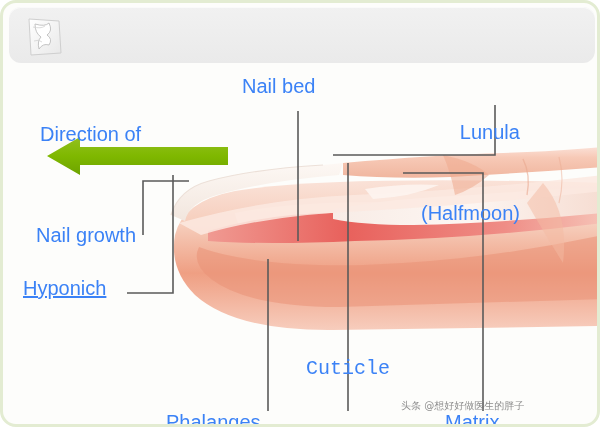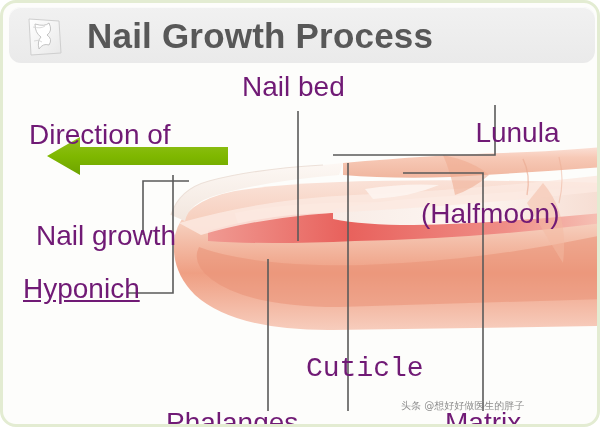--- a/index.html
+++ b/index.html
@@ -30,24 +30,24 @@
     line-height:50px;
     font-size:35px;font-weight:bold;color:#585858;
     letter-spacing:0.2px;white-space:nowrap;
   }
   
   #art{
     position:absolute;left:0;top:60px;width:600px;height:367px;
   }
   
   .lbl{
-    position:absolute;color:#701a75;font-size:28px;line-height:27px;
+    position:absolute;color:#3b82f6;font-size:20px;line-height:27px;
     white-space:pre;
   }
-  #lbl-direction{left:26px;top:64px;}
+  #lbl-direction{left:37px;top:64px;}
   #lbl-nailbed{left:239px;top:70px;}
   #lbl-lunula{left:418px;top:62px;text-align:right;}
   #lbl-nailplate{left:33px;top:219px;}
   #lbl-hyponich{left:20px;top:272px;text-decoration:underline;}
   #lbl-phalanges{left:163px;top:352px;text-align:center;}
   #lbl-cuticle{left:303px;top:352px;font-family:Liberation Mono, monospace;}
   #lbl-matrix{left:442px;top:352px;}
   #watermark{
     position:absolute;left:398px;top:396px;
     font-size:10px;color:#8d8d8d;white-space:nowrap;
@@ -65,21 +65,20 @@
         <linearGradient id="pg" x1="0" y1="0" x2="1" y2="1">
           <stop offset="0" stop-color="#ffffff"></stop>
           <stop offset="1" stop-color="#e8e8e8"></stop>
         </linearGradient>
       </defs>
       <path d="M6 4 L36 6 L38 38 L8 40 Z" fill="url(#pg)" stroke="#cfcfcf" stroke-width="1"></path>
       <path d="M12 9 Q22 12 26 8 Q30 16 24 20 Q30 24 26 30 Q20 28 16 34 Q14 26 18 22 Q12 18 12 9 Z" fill="#ffffff" stroke="#bdbdbd" stroke-width="0.9"></path>
       <path d="M10 12 Q18 14 22 11" fill="none" stroke="#d2d2d2" stroke-width="0.8"></path>
       <path d="M11 26 Q16 24 19 27" fill="none" stroke="#d2d2d2" stroke-width="0.8"></path>
     </svg>
-    <div id="title">Nail Growth Process</div>
   </div>
 
   <svg id="art" viewBox="0 0 600 367">
     <defs>
       <linearGradient id="skinTop" x1="0" y1="0" x2="0" y2="1">
         <stop offset="0" stop-color="#fbe0d6"></stop>
         <stop offset="0.35" stop-color="#f7c9b6"></stop>
         <stop offset="1" stop-color="#f0b69f"></stop>
       </linearGradient>
       <linearGradient id="skinBody" x1="0" y1="0" x2="0" y2="1">

